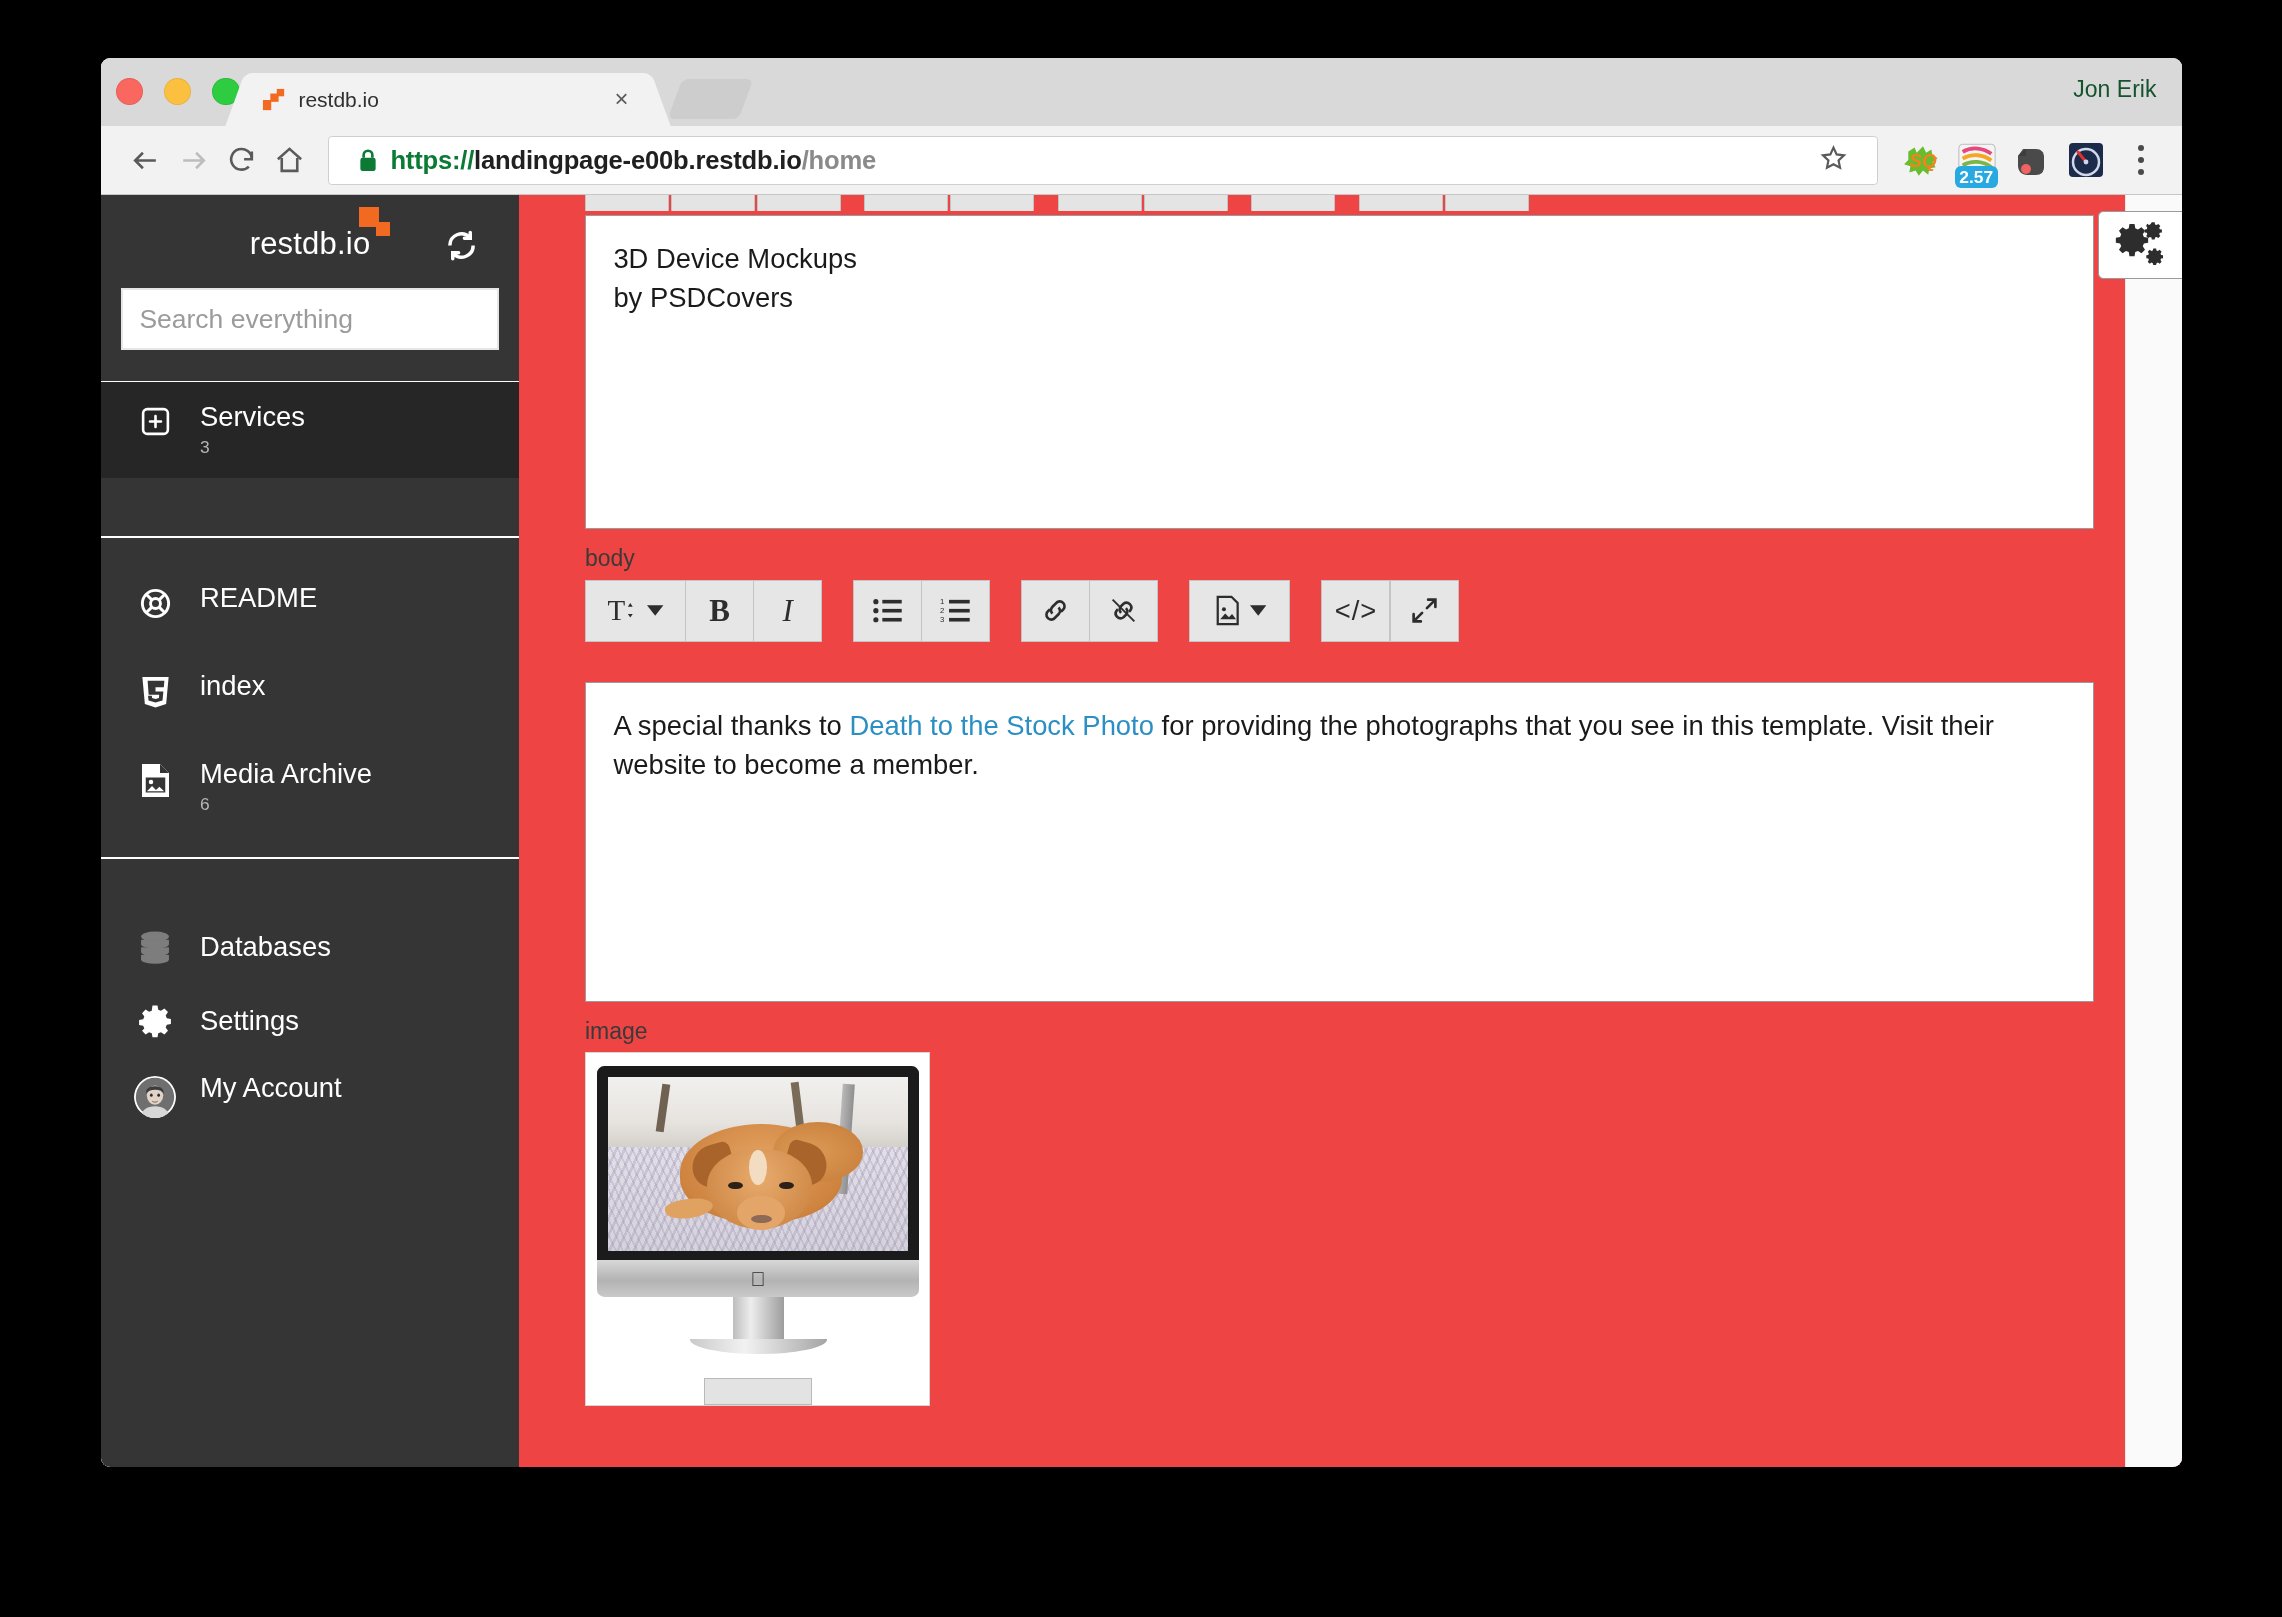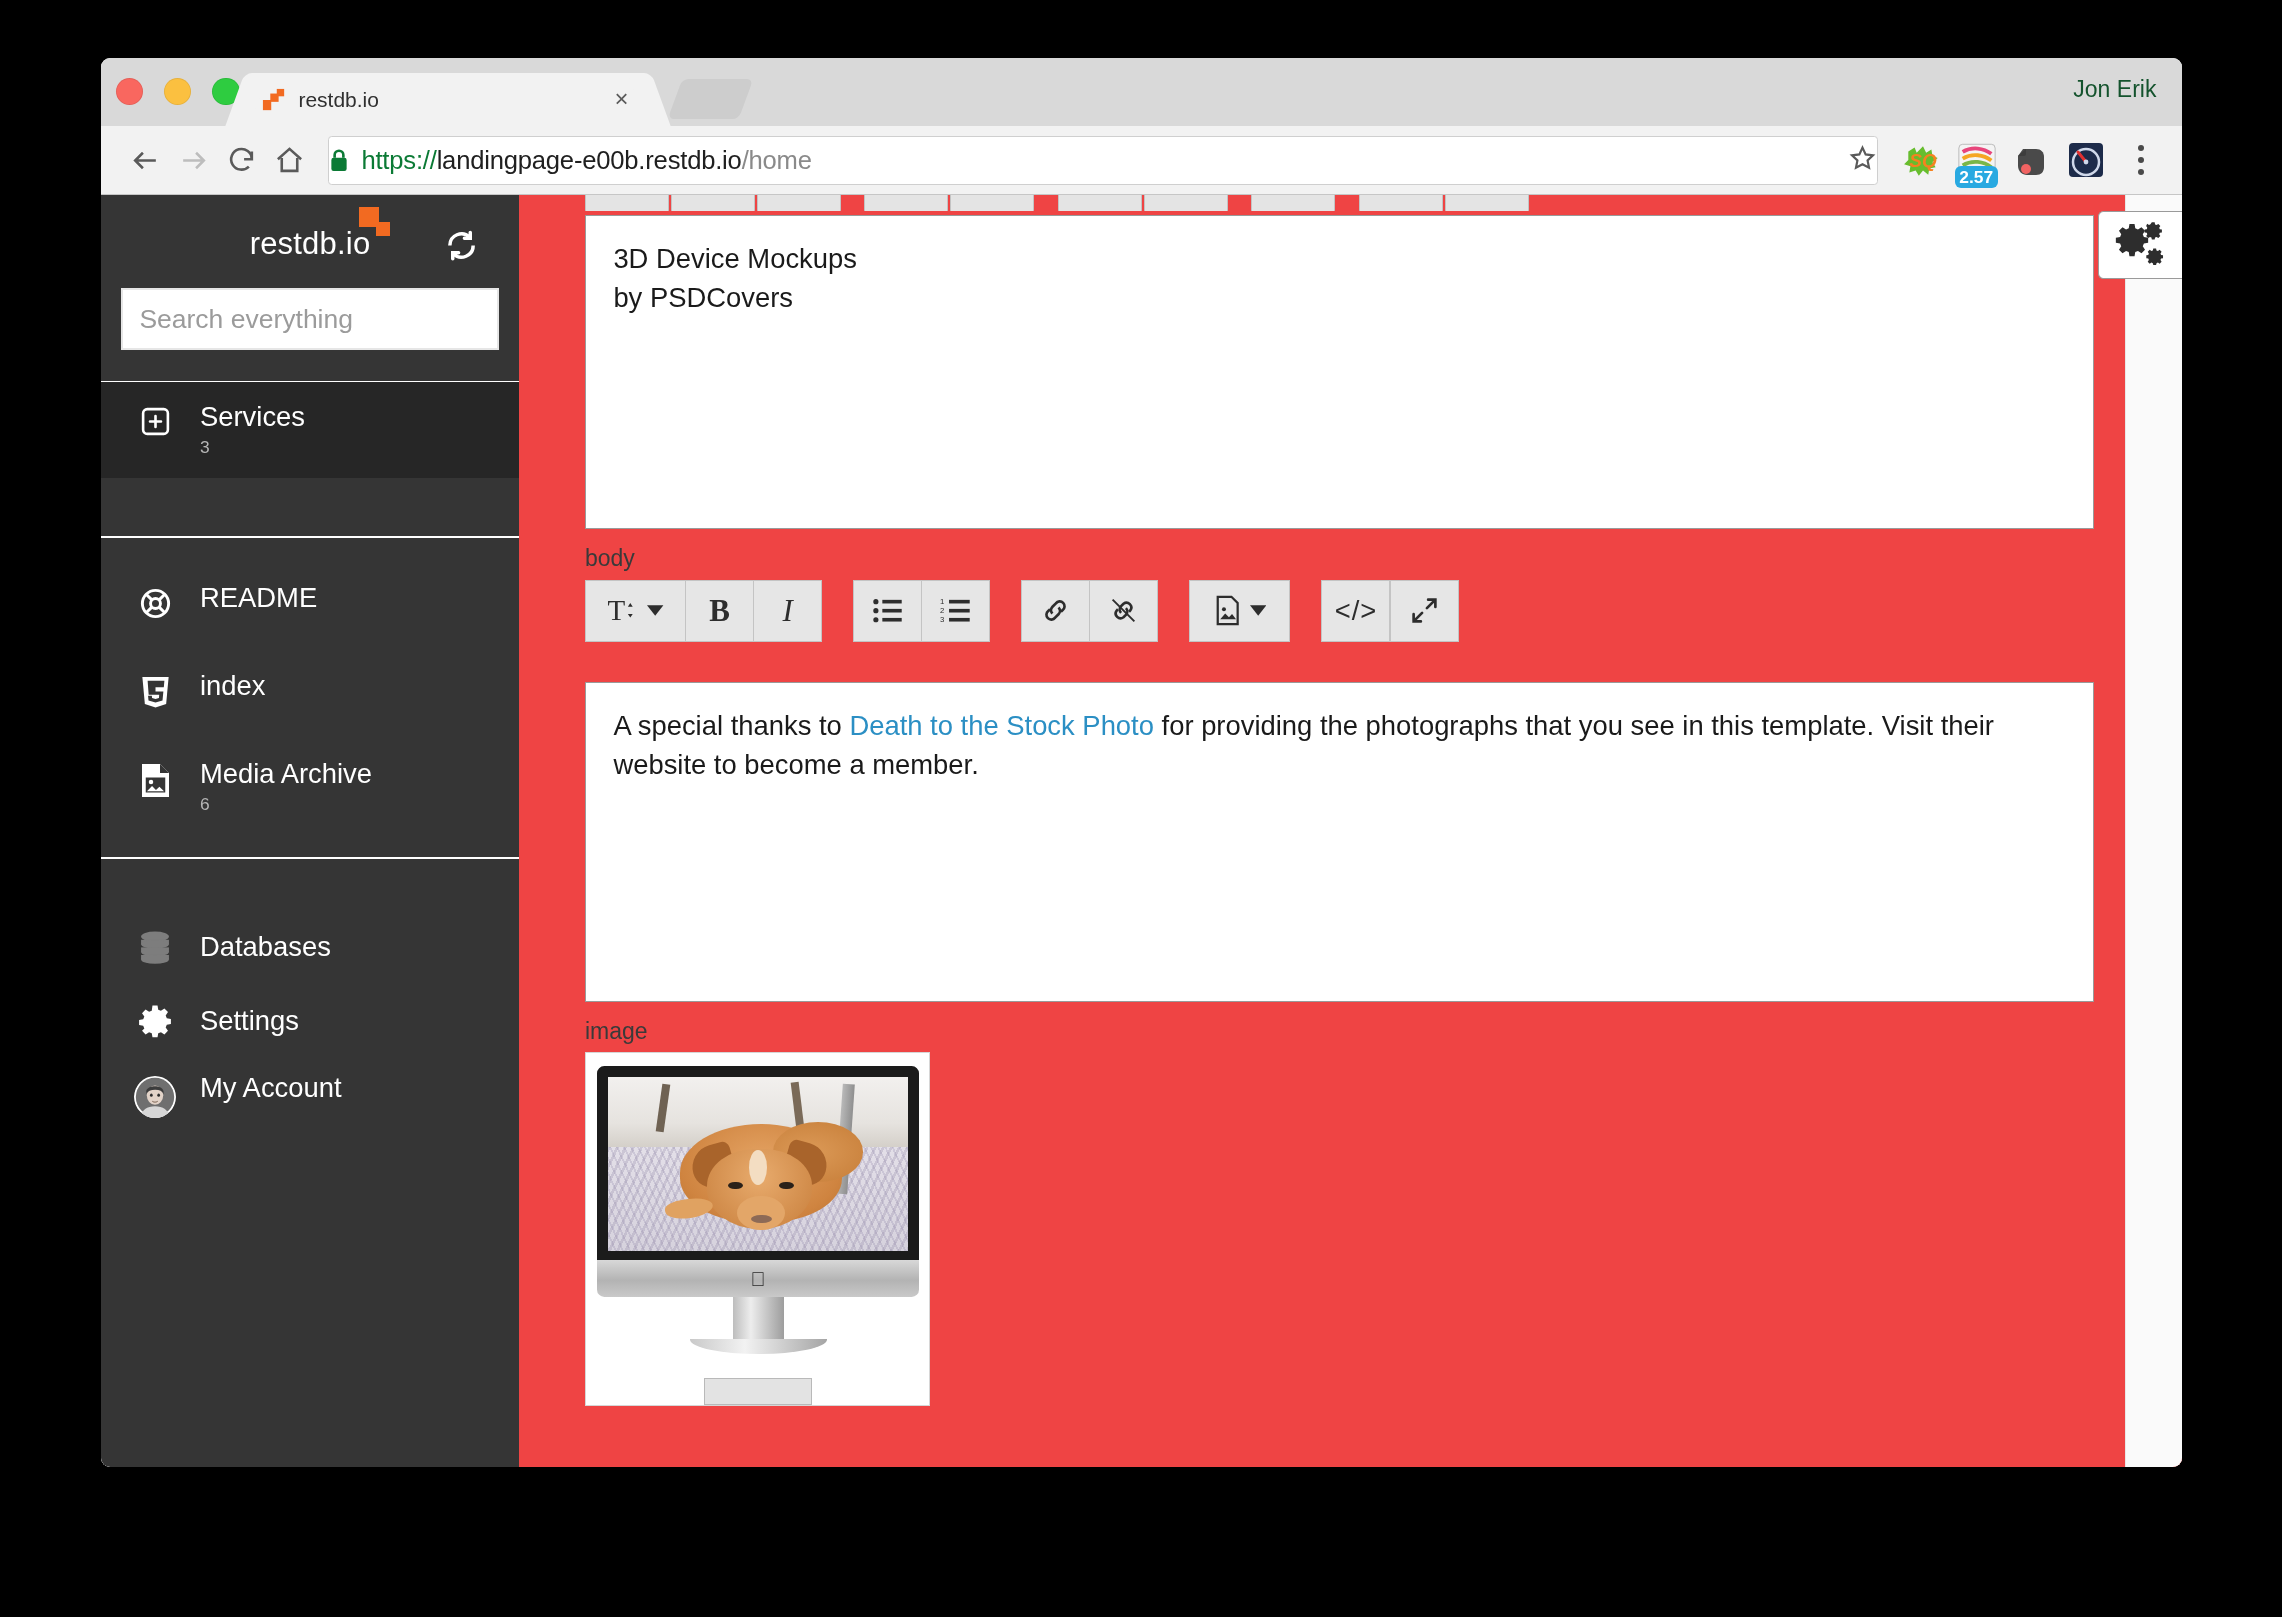--- a/index.html
+++ b/index.html
@@ -76,21 +76,21 @@
   }
   .navbtn {
     width: 48px; height: 48px; flex: none;
     display: flex; align-items: center; justify-content: center;
     color: #5a5a5a;
   }
   .navbtn.disabled { color: #bdbdbd; }
   .urlbox {
     flex: 1; height: 49px; margin: 0 14.6px;
     background: #fff; border: 0.9px solid #cfcfcf; border-radius: 3.7px;
-    display: flex; align-items: center; padding: 0 0;
+    display: flex; align-items: center; padding: 0 29px; font-weight: bold;
   }
   .lock { width: 20px; height: 24px; flex: none; margin-right: 12.8px; }
   .urltext { font-size: 25.6px; white-space: nowrap; letter-spacing: -0.2px; }
   .u-scheme { color: #0b7a35; }
   .u-host { color: #202020; }
   .u-path { color: #8a8a8a; }
   .star { margin-left: auto; color: #5a5a5a; flex: none; }
   .ext { width: 49px; height: 49px; flex: none; margin-left: 5.5px; position: relative;
          display:flex; align-items:center; justify-content:center; }
   .badge-count {

